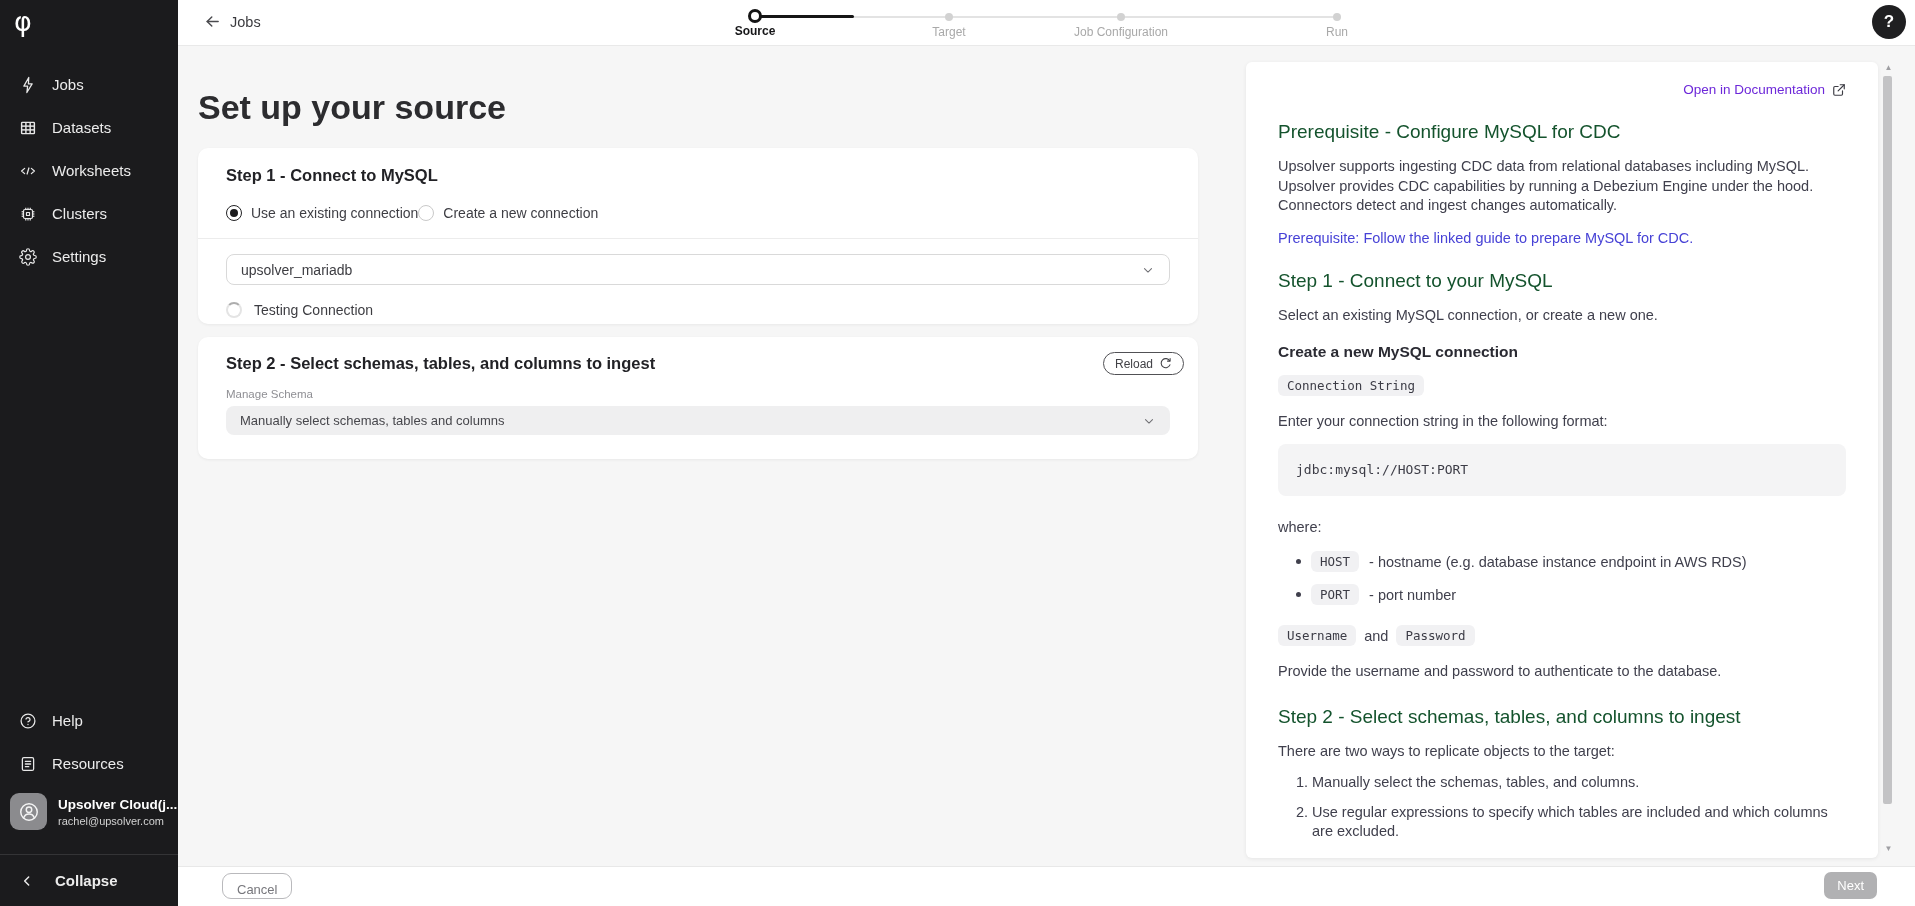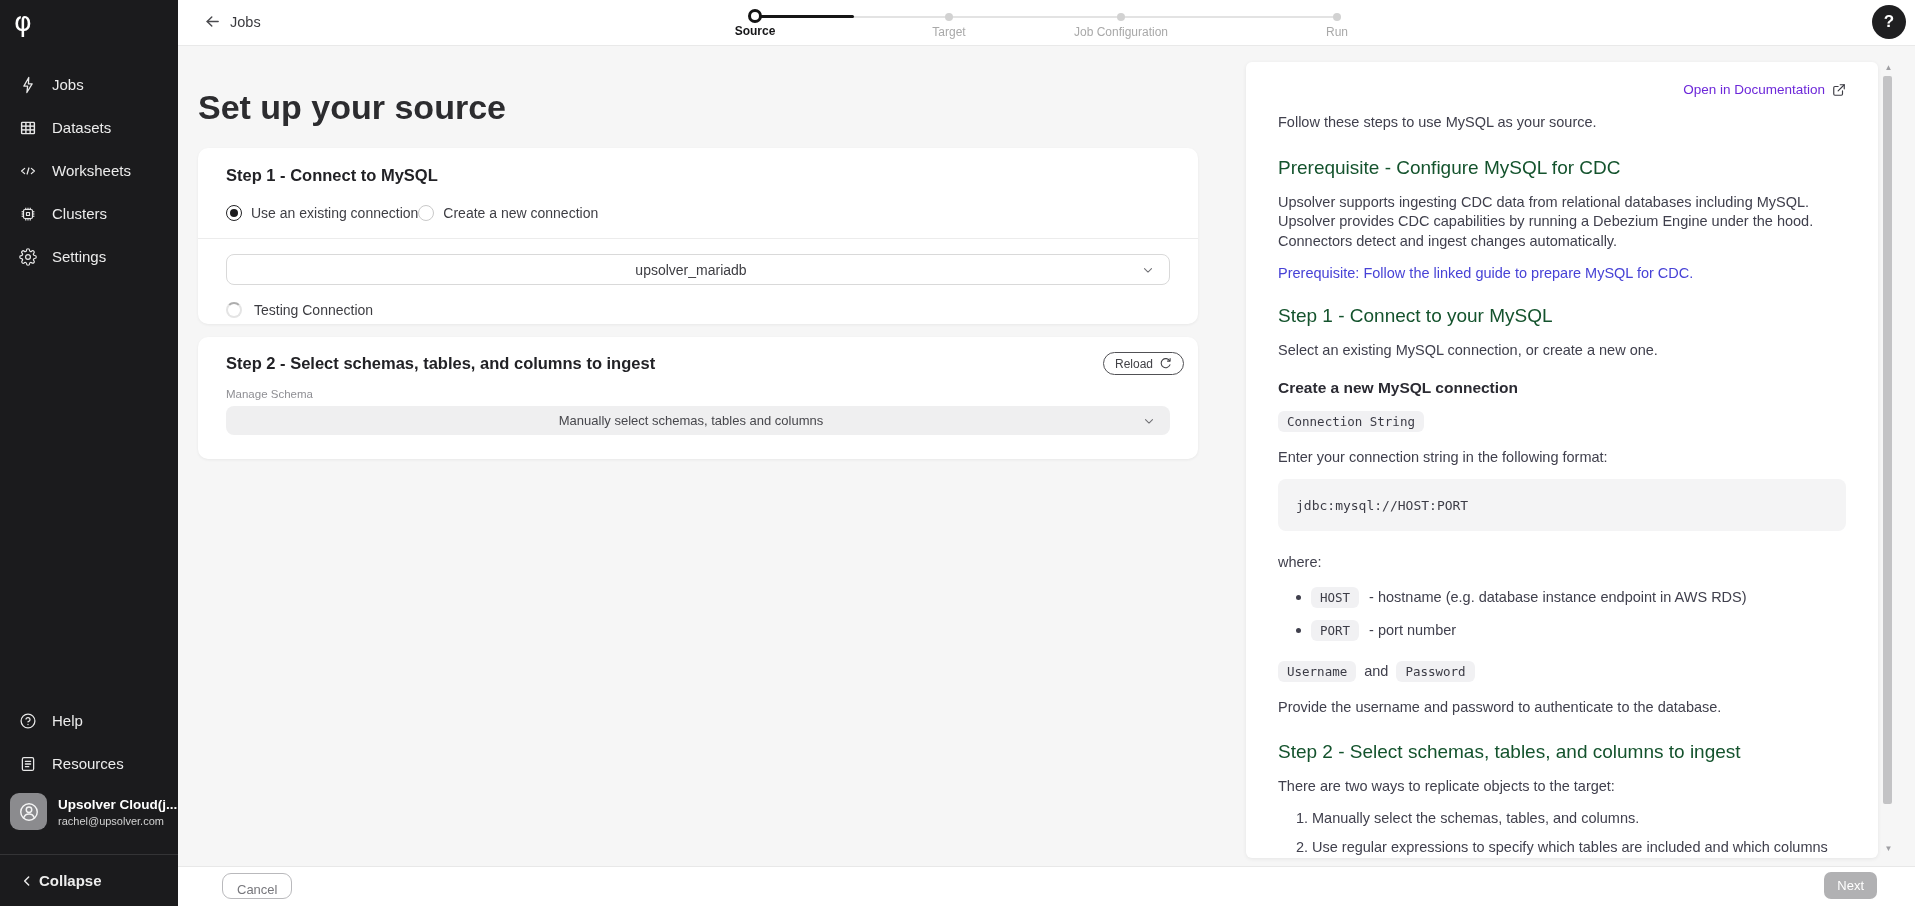--- a/index.html
+++ b/index.html
@@ -30,21 +30,21 @@
   .user-row { display: flex; align-items: center; gap: 11px; padding: 8px 8px 10px 10px; }
   .avatar {
     width: 37px; height: 37px; border-radius: 9px; background: #8b8b8e;
     display: flex; align-items: center; justify-content: center; color: #f4f4f4; flex: 0 0 37px;
   }
   .user-meta { min-width: 0; }
   .user-name { font-size: 13.5px; font-weight: 700; color: #fff; white-space: nowrap; }
   .user-email { font-size: 11px; color: #d2d2d2; margin-top: 3px; white-space: nowrap; }
   .collapse-row {
     border-top: 1px solid #343436; margin-top: 14px; height: 52px;
-    display: flex; align-items: center; gap: 4px; padding-left: 19px;
+    display: flex; align-items: center; gap: 20px; padding-left: 19px;
     font-size: 15px; font-weight: 600; cursor: pointer;
   }
   .collapse-row .ni { width: 16px; height: 16px; }
 
   
   .topbar {
     position: absolute; left: 178px; top: 0; right: 0; height: 46px;
     background: #fff; border-bottom: 1px solid #e9e9e9;
   }
   .breadcrumb {
@@ -78,21 +78,21 @@
   .radio-row { display: flex; align-items: center; padding: 20px 28px 0; }
   .radio { display: flex; align-items: center; gap: 9px; font-size: 14px; color: #3e3e44; cursor: pointer; }
   .rdot { width: 16px; height: 16px; border-radius: 50%; border: 1.5px solid #c9c9c9; position: relative; flex: 0 0 16px; }
   .radio.sel .rdot { border-color: #232325; }
   .radio.sel .rdot::after { content: ""; position: absolute; left: 2.5px; top: 2.5px; width: 8px; height: 8px; border-radius: 50%; background: #1a1a1c; }
   .card-divider { border: none; border-top: 1px solid #ececec; margin-top: 17px; }
   .select {
     margin: 15px 28px 0; height: 31px; border: 1px solid #d9d9d9; border-radius: 8px; background: #fff;
     display: flex; align-items: center; padding: 0 14px; font-size: 14px; color: #3d3d42; cursor: pointer;
   }
-  .select .grow { flex: 1; text-align: center; }
+  .select .grow { flex: 1; }
   .select .chev { width: 14px; height: 14px; color: #6f6f74; }
   .testing-row { display: flex; align-items: center; gap: 12px; padding: 17px 28px 0; font-size: 14px; color: #3d3d42; }
   .spinner { width: 16px; height: 16px; border-radius: 50%; border: 2px solid #e4e4e4; border-top-color: #adadad; animation: spin 1.1s linear infinite; }
   @keyframes spin { to { transform: rotate(360deg); } }
 
   .card2-head { display: flex; align-items: center; justify-content: space-between; padding: 15px 14px 0 28px; }
   .card2-head .t { font-size: 16.5px; font-weight: 700; color: #222226; }
   .reload-btn {
     display: flex; align-items: center; gap: 6px; height: 23px; padding: 0 11px;
     border: 1px solid #515155; border-radius: 12px; background: #fff;
@@ -372,21 +372,20 @@
       <span class="ni">
         <svg viewBox="0 0 24 24" fill="none" stroke="currentColor" stroke-width="2" stroke-linecap="round" stroke-linejoin="round">
             <path d="M18 13.5V19a2 2 0 0 1-2 2H5a2 2 0 0 1-2-2V8a2 2 0 0 1 2-2h5.5"></path>
             <polyline points="14 3 21 3 21 10"></polyline>
             <line x1="10.5" y1="13.5" x2="21" y2="3"></line>
           </svg>
       </span>
     </span>
   </div>
 
-  <p class="intro">Follow these steps to use MySQL as your source.</p>
 
   <h2>Prerequisite - Configure MySQL for CDC</h2>
   <p class="mt14">Upsolver supports ingesting CDC data from relational databases including MySQL. Upsolver provides CDC capabilities by running a Debezium Engine under the hood. Connectors detect and ingest changes automatically.</p>
   <a class="doclink">Prerequisite: Follow the linked guide to prepare MySQL for CDC.</a>
 
   <h2>Step 1 - Connect to your MySQL</h2>
   <p class="mt14">Select an existing MySQL connection, or create a new one.</p>
   <h3>Create a new MySQL connection</h3>
   <div class="badge-row"><span class="codebadge">Connection String</span></div>
   <p class="mt16">Enter your connection string in the following format:</p>

